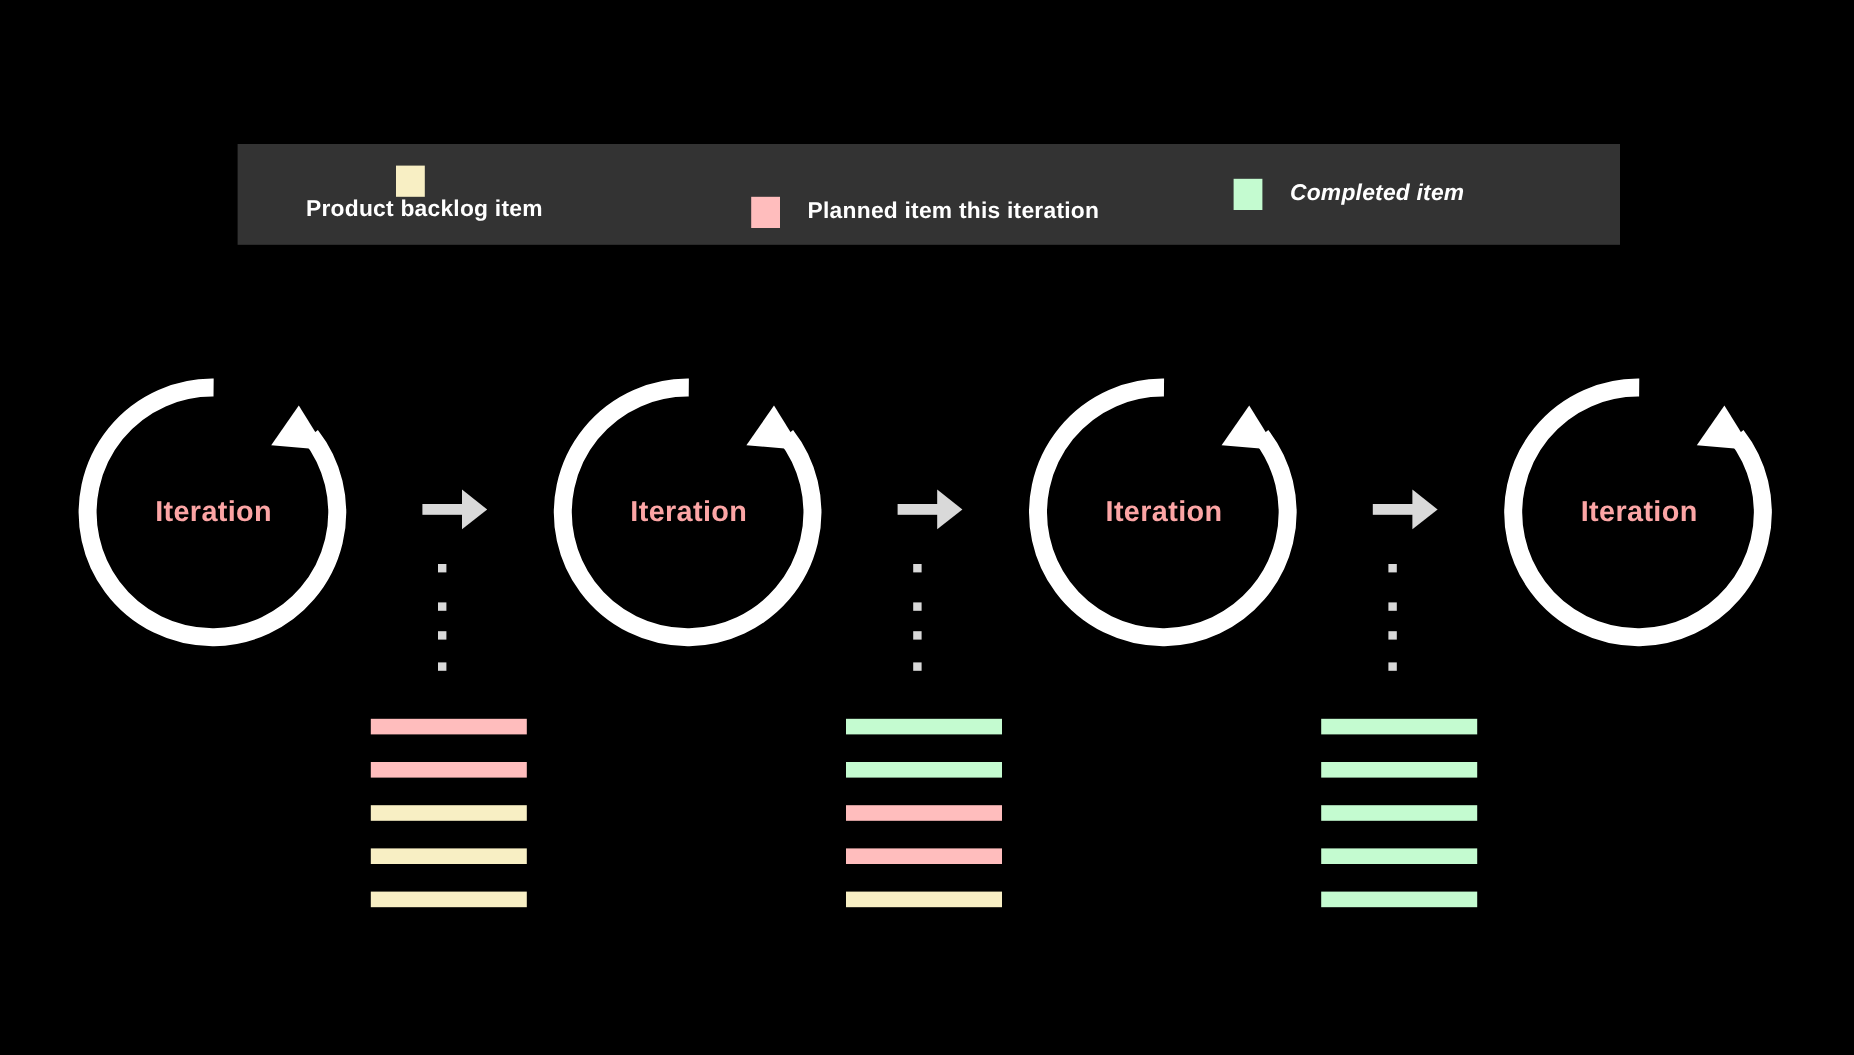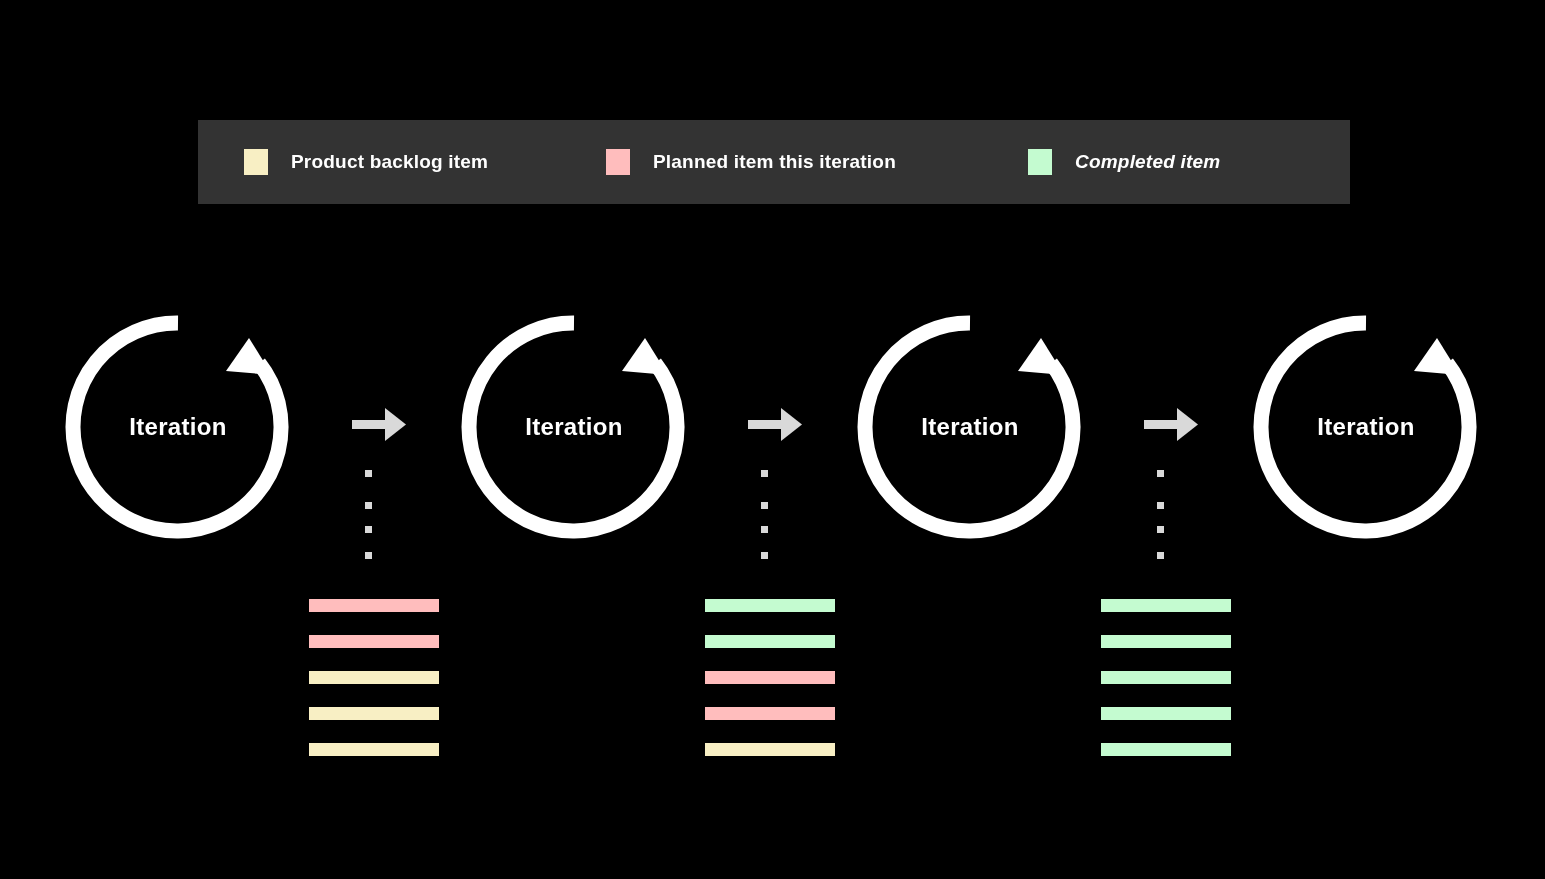--- a/index.html
+++ b/index.html
@@ -27,22 +27,22 @@
     display: flex;
     align-items: center;
   }
   .legend-item {
     display: flex;
     align-items: center;
     position: absolute;
     top: 50%;
     transform: translateY(-50%);
   }
-  .legend-item.i0 { left: 46px; }
-  .legend-item.i1 { left: 408px; }
+  .legend-item.i0 { left: 34px; flex-direction: column; }
+  .legend-item.i1 { left: 428px; margin-top: 15px; }
   .legend-item.i2 { left: 830px; font-style: italic; }
 
   .legend-swatch {
     width: 24px;
     height: 26px;
     display: block;
     flex: none;
   }
   .legend-label {
     margin-left: 23px;
@@ -68,21 +68,21 @@
   }
   .iteration-label {
     position: absolute;
     left: 0;
     top: 0;
     width: 230px;
     height: 230px;
     display: flex;
     align-items: center;
     justify-content: center;
-    color: #ffffff;
+    color: #fca5a5;
     font-size: 24px;
     font-weight: bold;
     letter-spacing: 0.3px;
     font-family: "Liberation Sans", sans-serif;
     pointer-events: none;
   }
 
   
   .connector {
     position: absolute;

